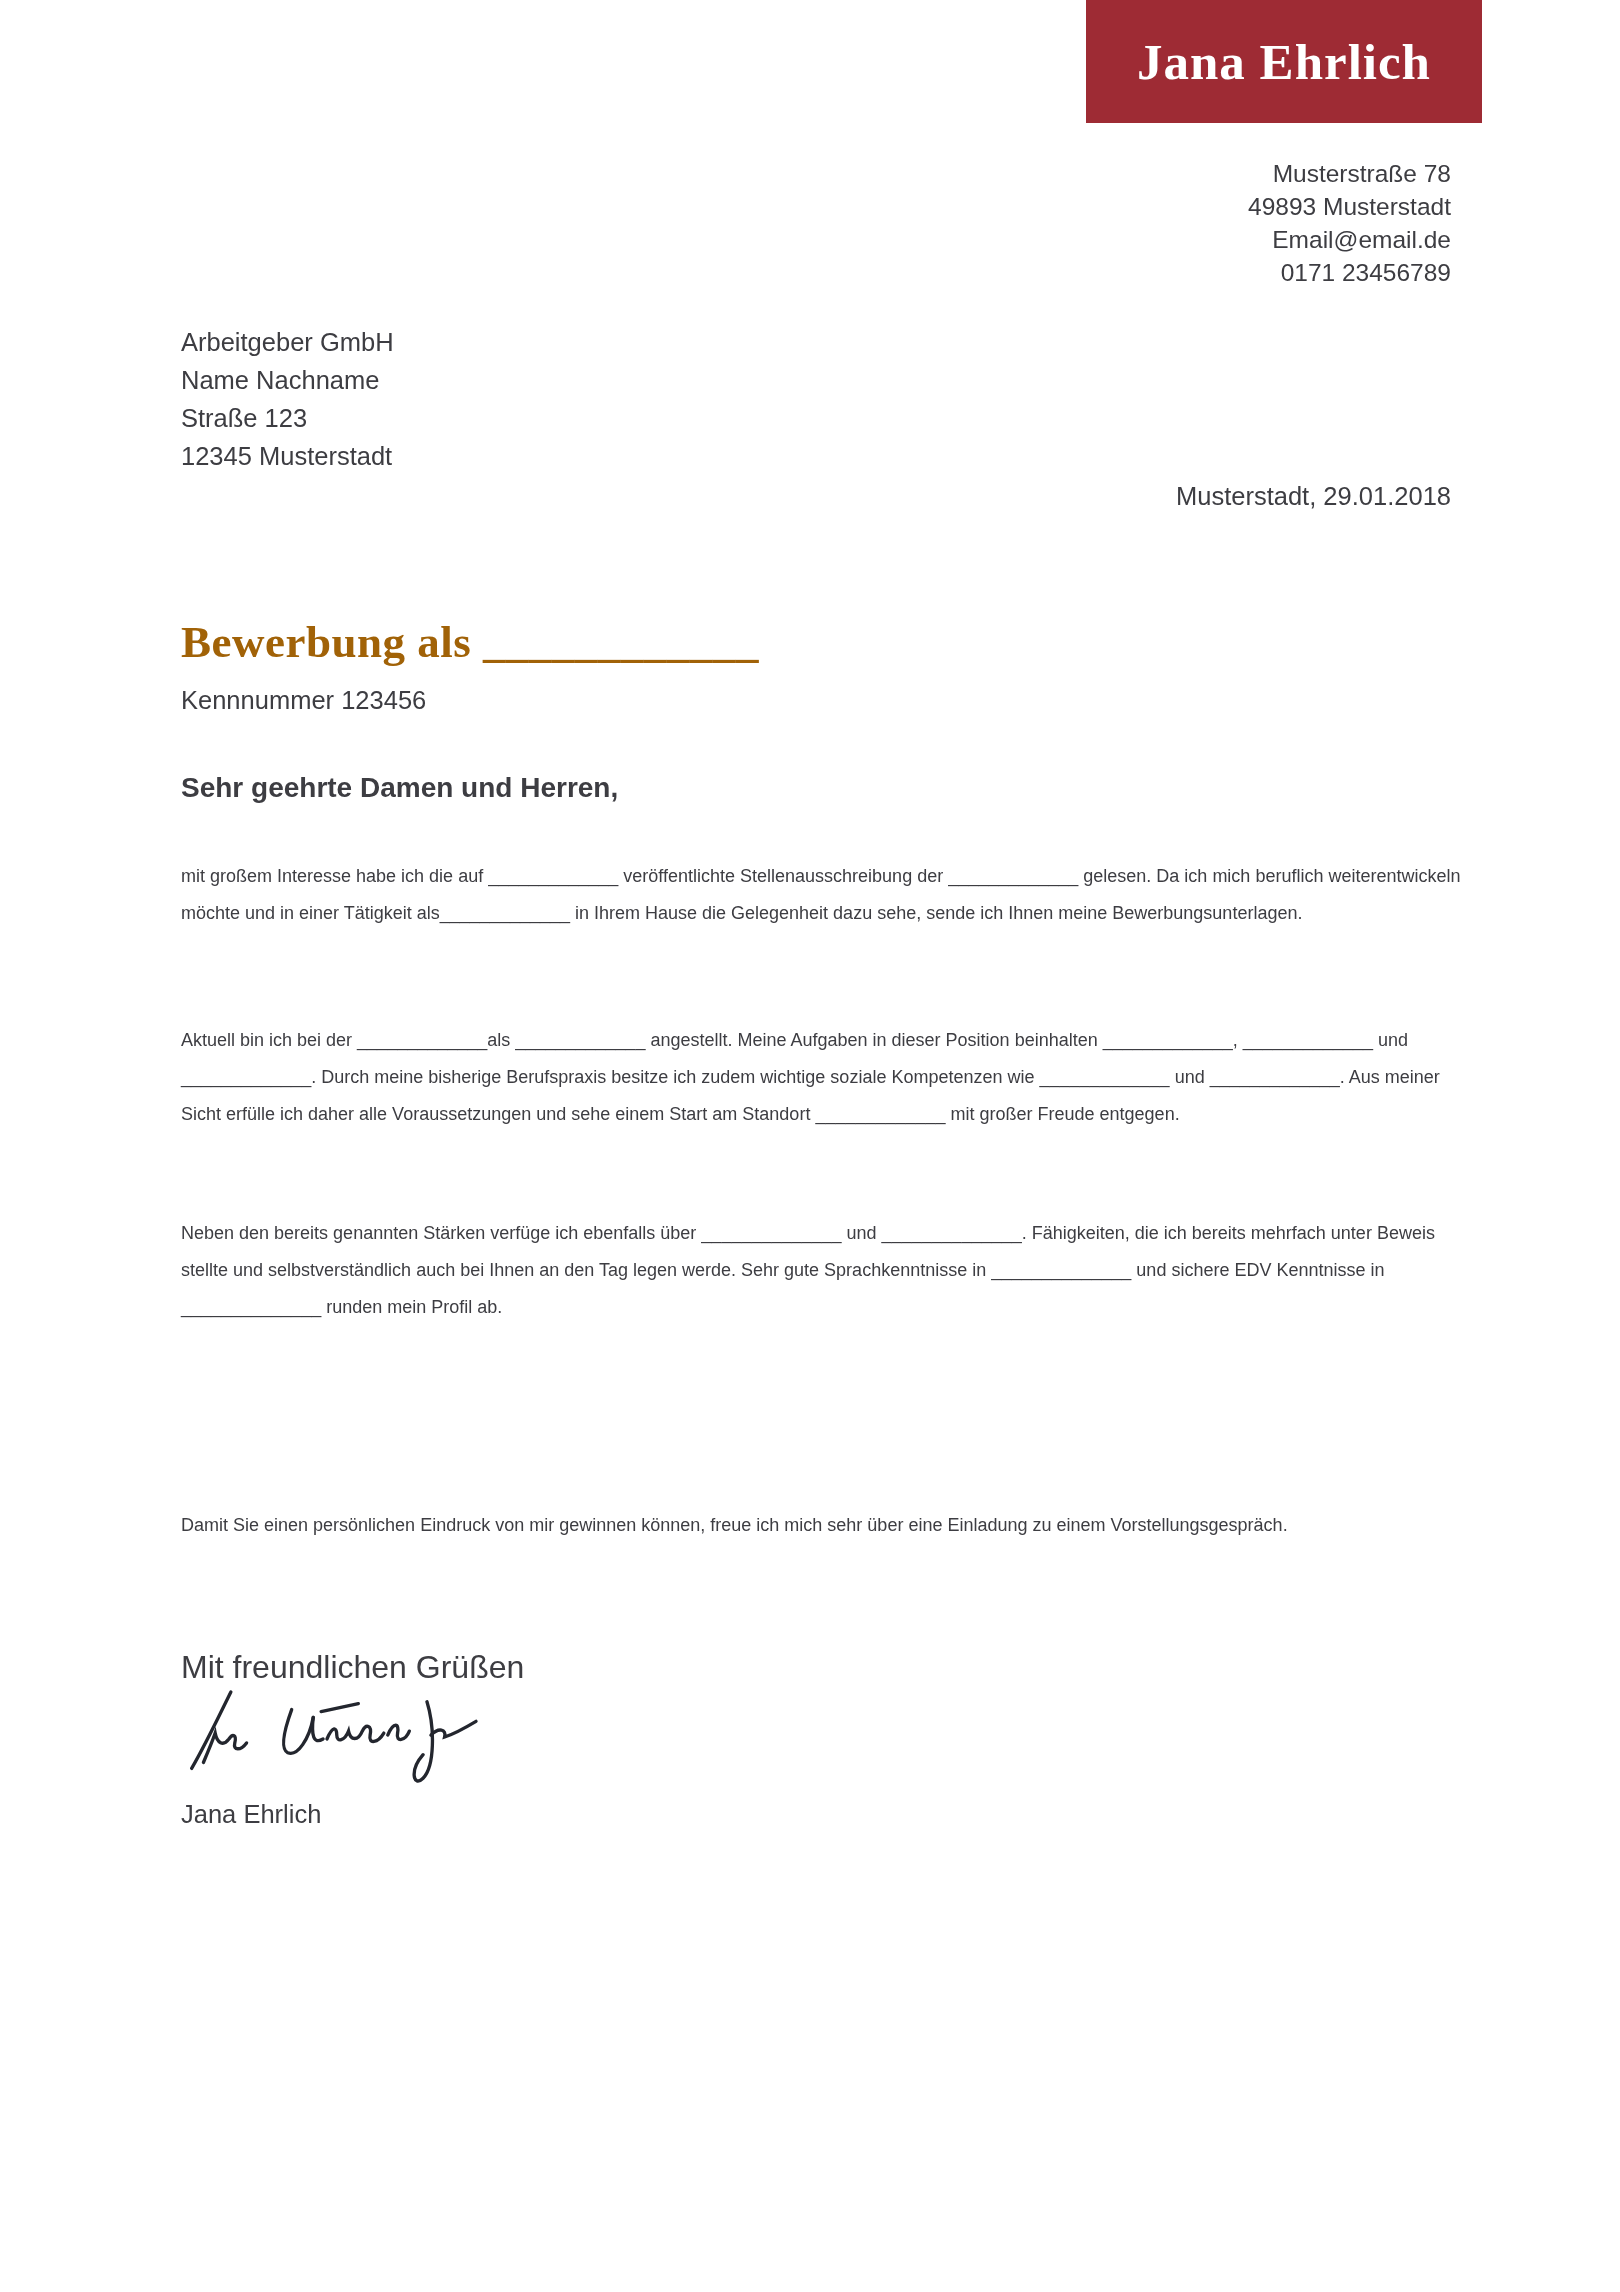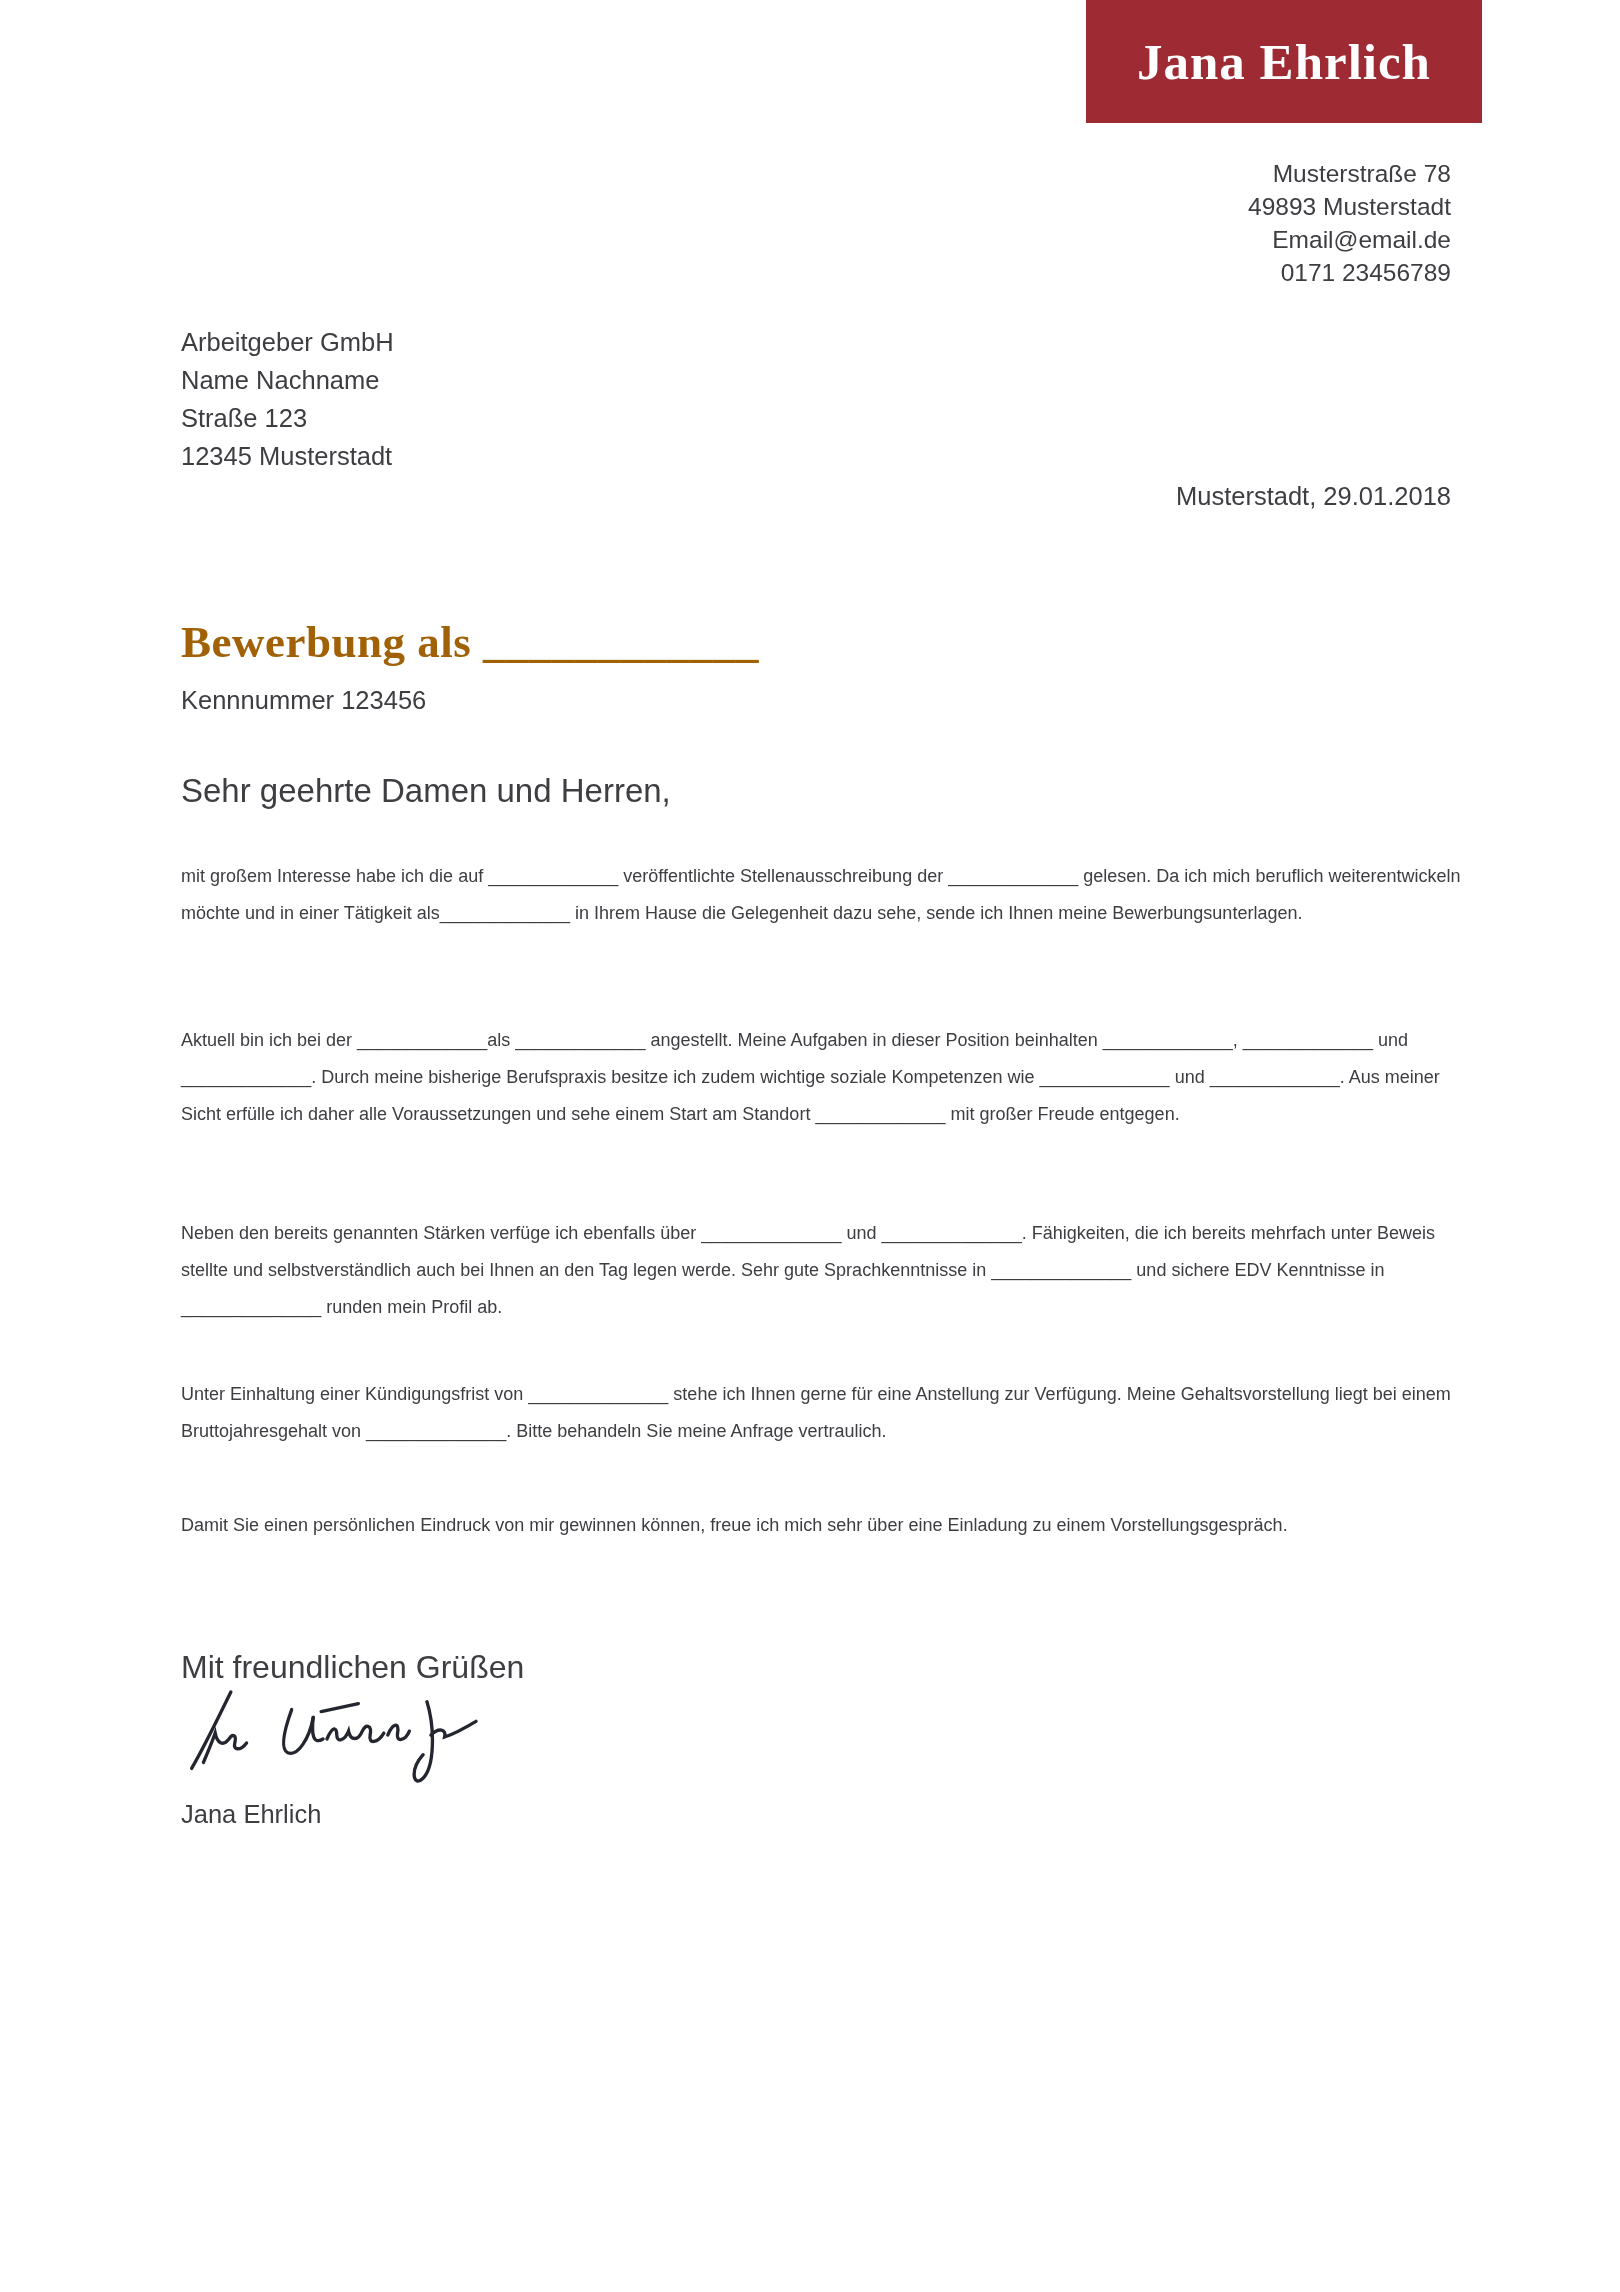--- a/index.html
+++ b/index.html
@@ -53,21 +53,22 @@
     letter-spacing: 0.5px;
   }
   .reference-line {
     position: absolute;
     left: 181px; top: 686px;
     font-size: 25.5px;
   }
   .salutation {
     position: absolute;
     left: 181px; top: 772px;
-    font-size: 33px;
+    font-size: 28px;
+    font-weight: bold;
   }
   .para {
     position: absolute;
     left: 181px;
     width: 1284px;
     font-size: 18px;
     line-height: 37px;
   }
   .para-1 { top: 858px; }
   .para-2 { top: 1022px; }
@@ -123,21 +124,20 @@
 
   <div class="subject-heading"><span>Bewerbung als </span><span>____________</span></div>
 
   <div class="reference-line">Kennnummer 123456</div>
 
   <div class="salutation">Sehr geehrte Damen und Herren,</div>
 
   <div class="para para-1">mit großem Interesse habe ich die auf _____________ veröffentlichte Stellenausschreibung der _____________ gelesen. Da ich mich beruflich weiterentwickeln möchte und in einer Tätigkeit als_____________ in Ihrem Hause die Gelegenheit dazu sehe, sende ich Ihnen meine Bewerbungsunterlagen.</div>
   <div class="para para-2">Aktuell bin ich bei der _____________als _____________ angestellt. Meine Aufgaben in dieser Position beinhalten _____________, _____________ und _____________. Durch meine bisherige Berufspraxis besitze ich zudem wichtige soziale Kompetenzen wie _____________ und _____________. Aus meiner Sicht erfülle ich daher alle Voraussetzungen und sehe einem Start am Standort _____________ mit großer Freude entgegen.</div>
   <div class="para para-3">Neben den bereits genannten Stärken verfüge ich ebenfalls über ______________ und ______________. Fähigkeiten, die ich bereits mehrfach unter Beweis stellte und selbstverständlich auch bei Ihnen an den Tag legen werde. Sehr gute Sprachkenntnisse in ______________ und sichere EDV Kenntnisse in ______________ runden mein Profil ab.</div>
-  <div class="para para-4">Unter Einhaltung einer Kündigungsfrist von ______________ stehe ich Ihnen gerne für eine Anstellung zur Verfügung. Meine Gehaltsvorstellung liegt bei einem Bruttojahresgehalt von ______________. Bitte behandeln Sie meine Anfrage vertraulich.</div>
   <div class="para para-5">Damit Sie einen persönlichen Eindruck von mir gewinnen können, freue ich mich sehr über eine Einladung zu einem Vorstellungsgespräch.</div>
 
   <div class="closing">Mit freundlichen Grüßen</div>
 
   <div class="signature-wrap">
     <svg width="353" height="108" viewBox="0 0 360 110" fill="none" xmlns="http://www.w3.org/2000/svg">
       <g stroke="#23262e" stroke-width="3.4" stroke-linecap="round" fill="none">
 
         <path d="M18 86 C 34 58 48 28 58 8"></path>
         <path d="M30 80 C 36 66 40 56 42 50 C 44 60 50 64 56 56 C 60 50 64 52 62 60 C 60 68 68 68 74 60"></path>

